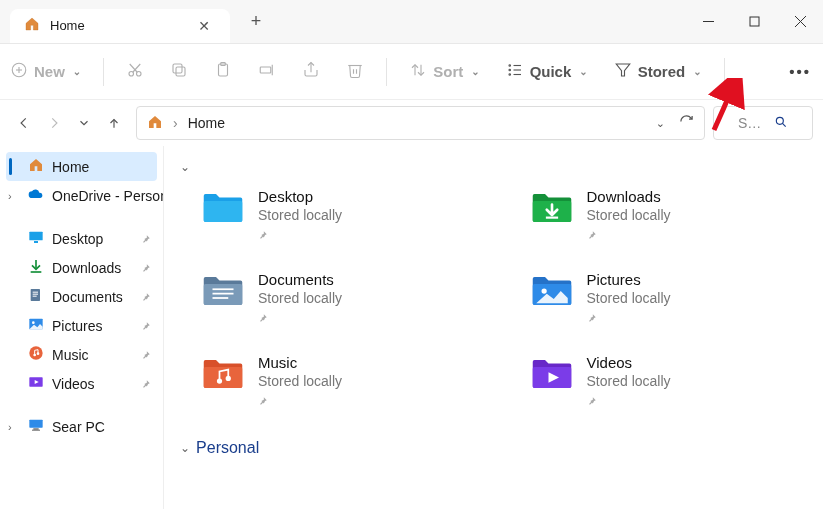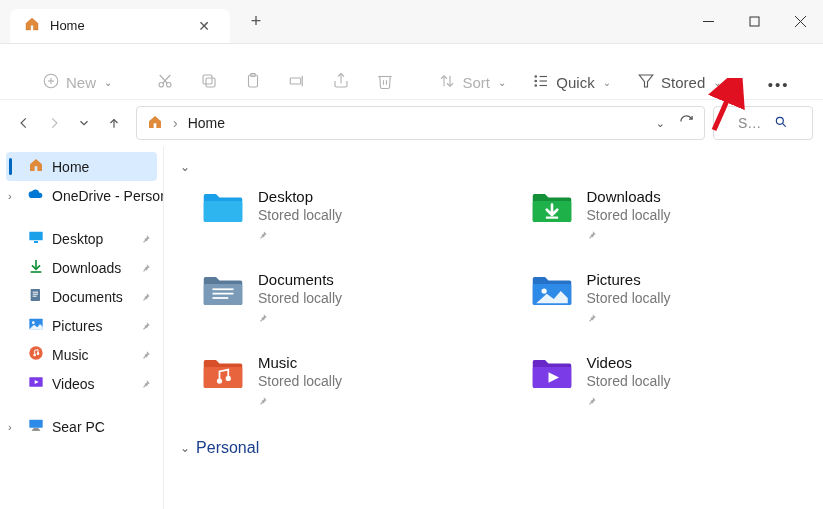--- a/index.html
+++ b/index.html
@@ -10,21 +10,21 @@
 .tab { display: flex; align-items: center; gap: 10px; background: #fff; height: 34px; margin: 8px 0 0 10px; padding: 0 14px; border-radius: 8px 8px 0 0; min-width: 220px; position: relative; }
 .tab .home-icon svg { width: 16px; height: 16px; }
 .tab .title { font-size: 13px; }
 .tab .close { margin-left: auto; color: #555; font-size: 14px; padding: 2px 6px; border-radius: 3px; }
 .newtab { width: 32px; height: 32px; margin-left: 10px; display: flex; align-items: center; justify-content: center; color: #555; font-size: 18px; font-weight: 300; }
 .wincontrols { margin-left: auto; display: flex; }
 .wincontrols div { width: 46px; height: 44px; display: flex; align-items: center; justify-content: center; color: #333; }
 .wincontrols svg { width: 11px; height: 11px; }
 
 
-.toolbar { display: flex; align-items: flex-end; height: 56px; padding: 0 32px; gap: 6px; border-bottom: 1px solid #eee; }
+.toolbar { display: flex; align-items: center; height: 56px; padding: 0 0; gap: 6px; border-bottom: 1px solid #eee; font-weight: bold; }
 .tbtn { display: flex; align-items: center; gap: 6px; padding: 6px 10px; border-radius: 4px; color: #555; font-size: 15px; }
 .tbtn.disabled { color: #b0b0b0; }
 .tbtn svg { width: 18px; height: 18px; }
 .chev { font-size: 10px; color: #888; margin-left: 2px; }
 .sep { width: 1px; height: 28px; background: #e4e4e4; margin: 0 6px; }
 .more-btn { margin-left: auto; padding: 6px 12px; color: #444; letter-spacing: 2px; }
 
 
 .addrbar { display: flex; align-items: center; height: 46px; padding: 0 10px; gap: 8px; }
 .navbtns { display: flex; gap: 2px; align-items: center; }

